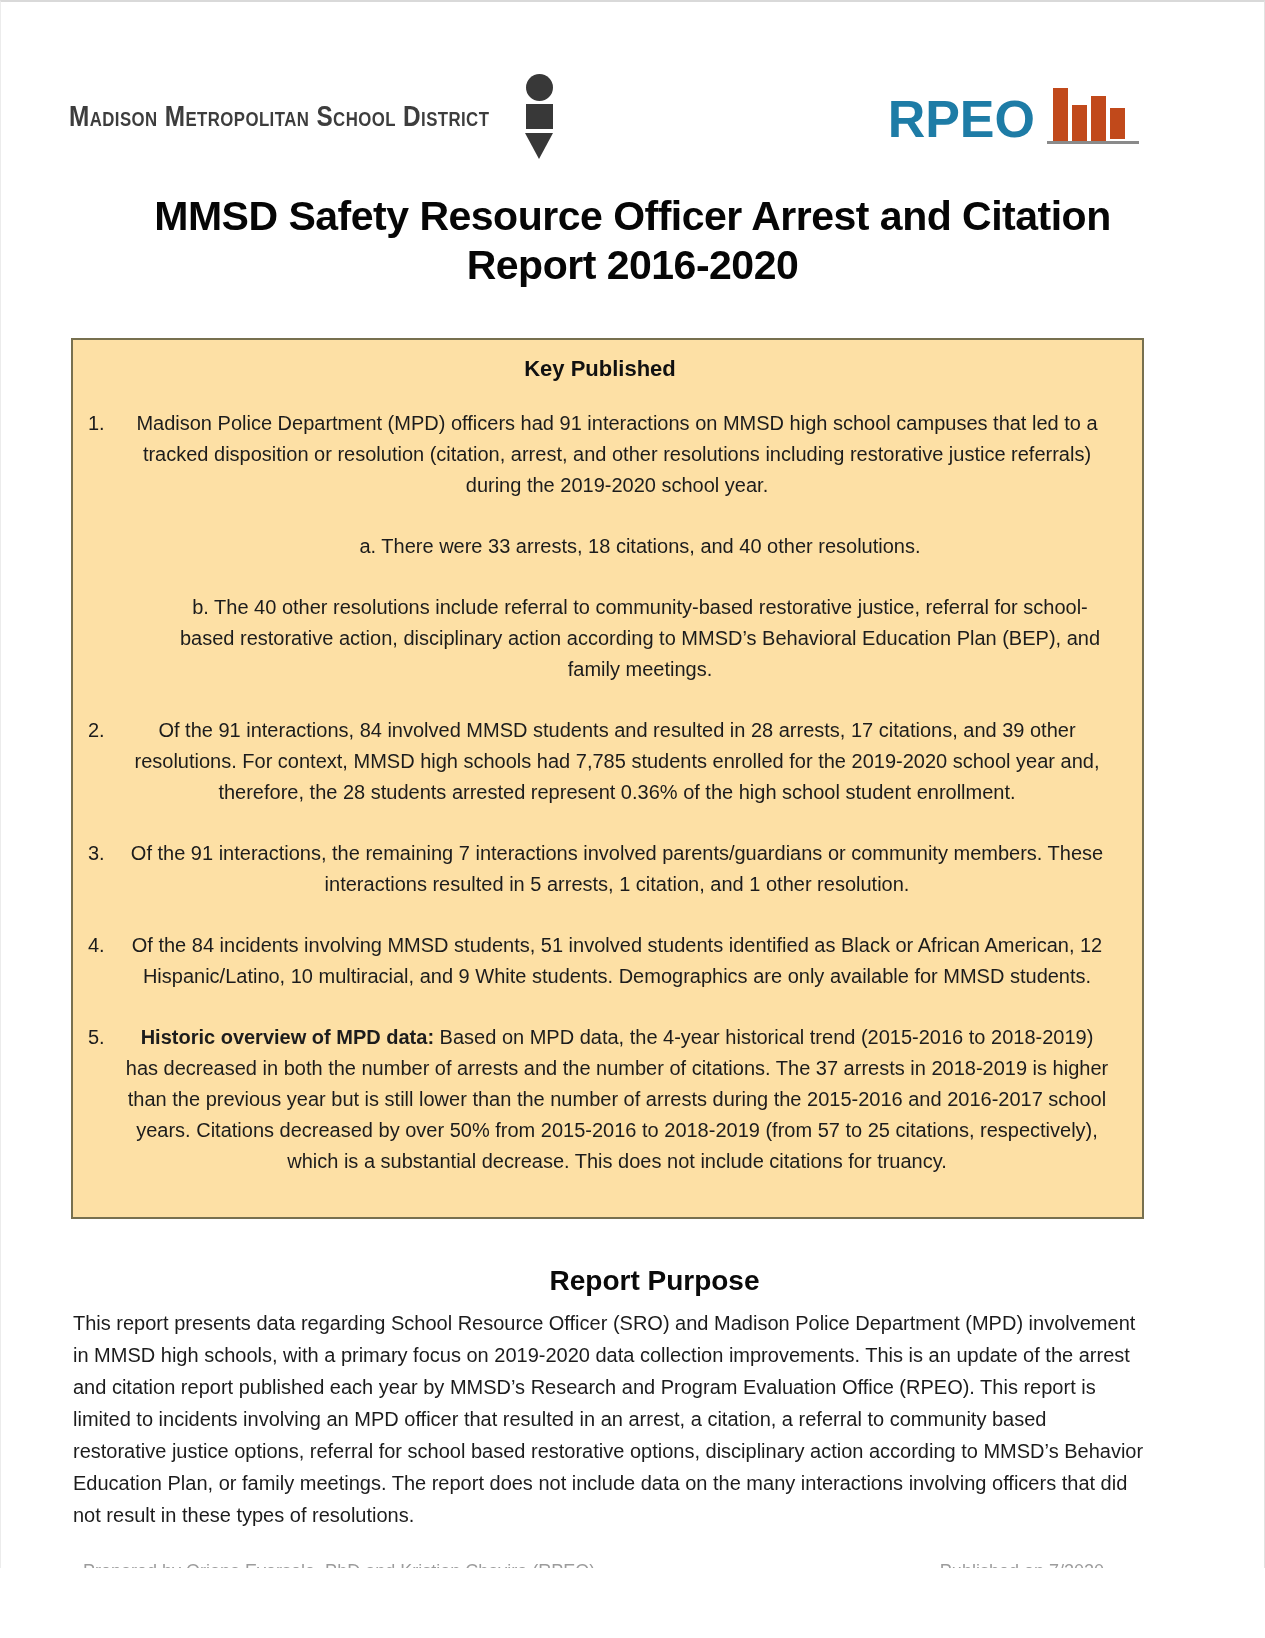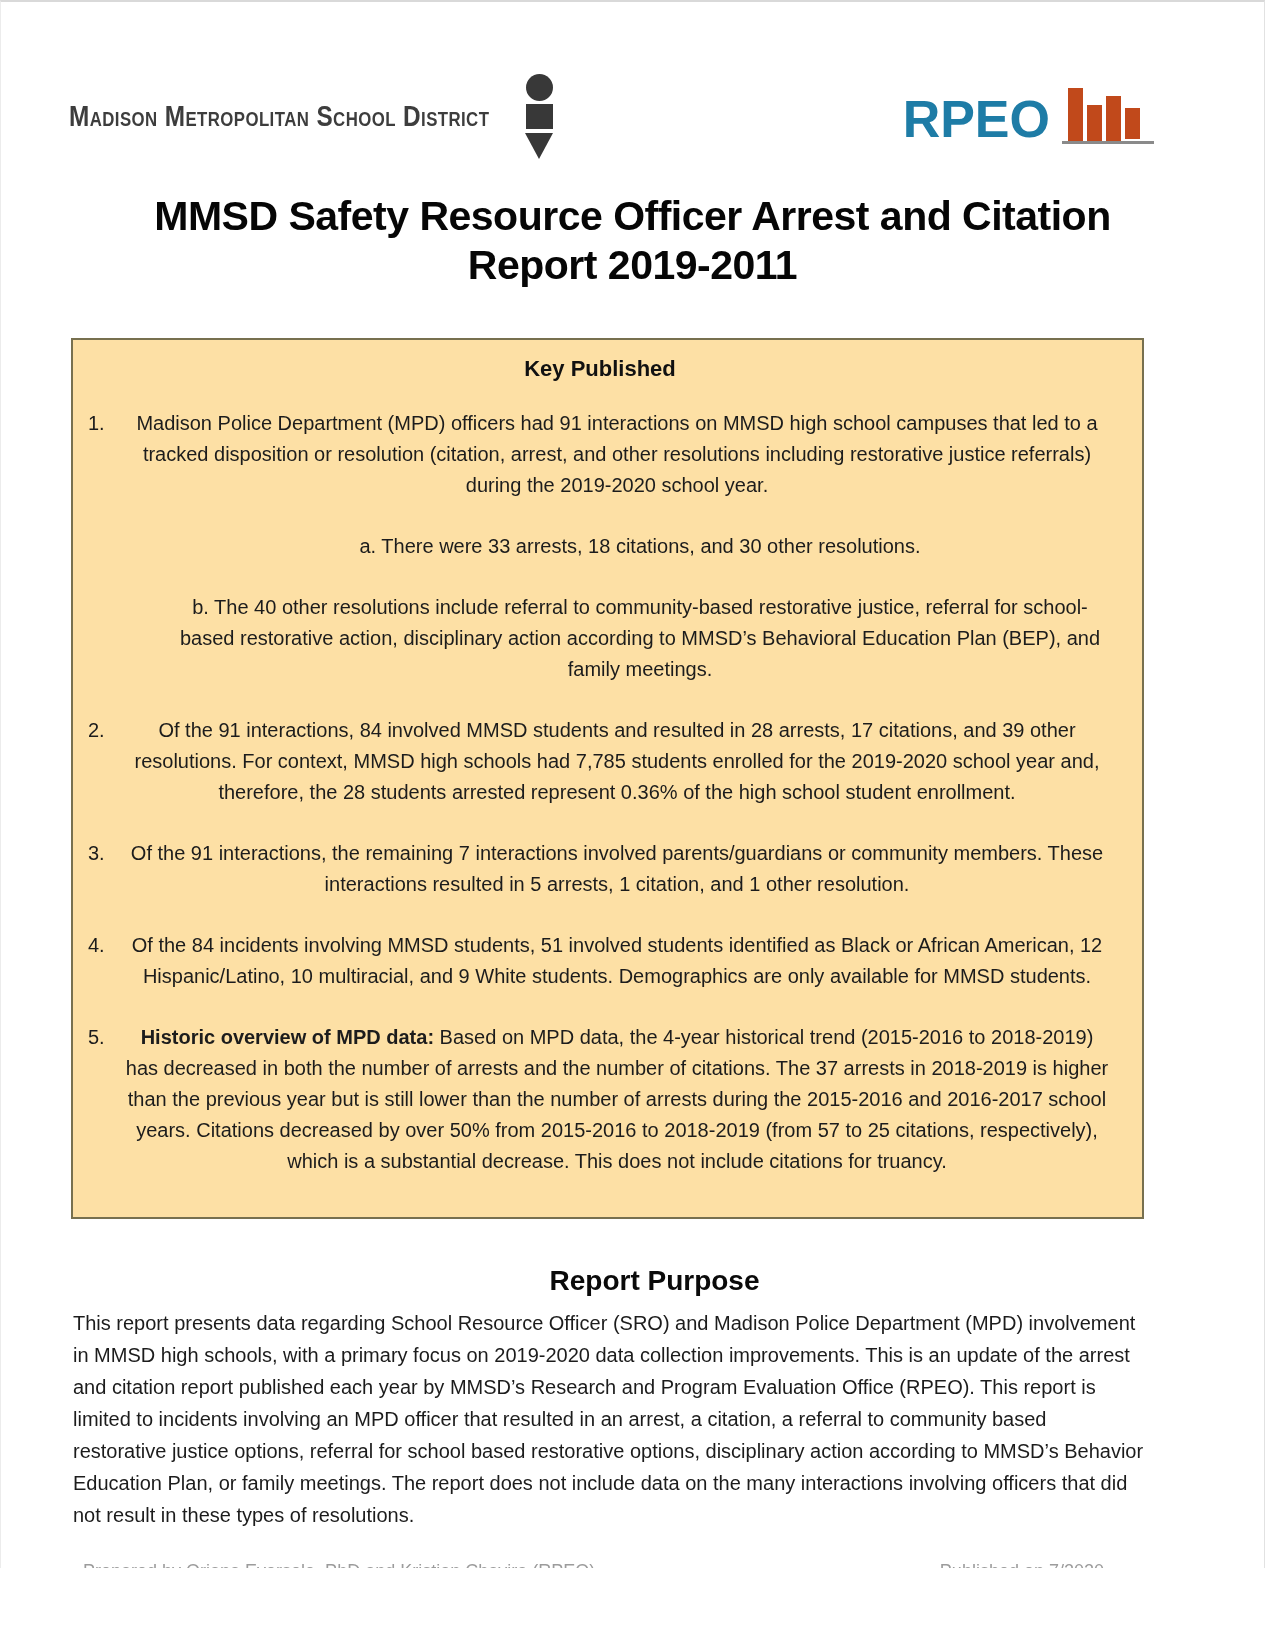--- a/index.html
+++ b/index.html
@@ -42,21 +42,21 @@
   }
   .pp-circle { width: 27px; height: 27px; border-radius: 50%; background: #383838; }
   .pp-square { width: 27px; height: 25px; background: #383838; margin-top: 3px; }
   .pp-triangle {
     width: 0; height: 0; margin-top: 4px;
     border-left: 14px solid transparent;
     border-right: 14px solid transparent;
     border-top: 26px solid #383838;
   }
   .rpeo-logo {
-    position: absolute; right: 108px; top: 20px;
+    position: absolute; right: 123px; top: 20px;
     display: flex; align-items: flex-end;
   }
   .rpeo-text {
     font-weight: bold; font-size: 52px; line-height: 0.95;
     color: #1e7ca6; letter-spacing: 0px;
   }
   .rpeo-bars { margin-left: 10px; margin-bottom: -4px; }
 
   
   h1.title {
@@ -127,31 +127,31 @@
         <rect x="27" y="21" width="15" height="36" fill="#C1491B"></rect>
         <rect x="46" y="12" width="15" height="45" fill="#C1491B"></rect>
         <rect x="65" y="24" width="15" height="31" fill="#C1491B"></rect>
         <rect x="2" y="57" width="92" height="3" fill="#8A8A8A"></rect>
       </svg>
     </div>
   </div>
 
   <h1 class="title">
     <span>MMSD Safety Resource Officer Arrest and Citation</span>
-    <span>Report 2019-2011</span>
+    <span>Report 2016-2020</span>
   </h1>
 
   <section class="key-findings">
     <h2 class="kf-heading">Key Published</h2>
 
     <div class="kf-item">
       <span class="kf-num">1.</span>
       <div class="kf-body">
         <p>Madison Police Department (MPD) officers had 91 interactions on MMSD high school campuses that led to a tracked disposition or resolution (citation, arrest, and other resolutions including restorative justice referrals) during the 2019-2020 school year.</p>
-        <p class="kf-sub">a. There were 33 arrests, 18 citations, and 30 other resolutions.</p>
+        <p class="kf-sub">a. There were 33 arrests, 18 citations, and 40 other resolutions.</p>
         <p class="kf-sub">b. The 40 other resolutions include referral to community-based restorative justice, referral for school-based restorative action, disciplinary action according to MMSD’s Behavioral Education Plan (BEP), and family meetings.</p>
       </div>
     </div>
 
     <div class="kf-item">
       <span class="kf-num">2.</span>
       <div class="kf-body">
         <p>Of the 91 interactions, 84 involved MMSD students and resulted in 28 arrests, 17 citations, and 39 other resolutions. For context, MMSD high schools had 7,785 students enrolled for the 2019-2020 school year and, therefore, the 28 students arrested represent 0.36% of the high school student enrollment.</p>
       </div>
     </div>

